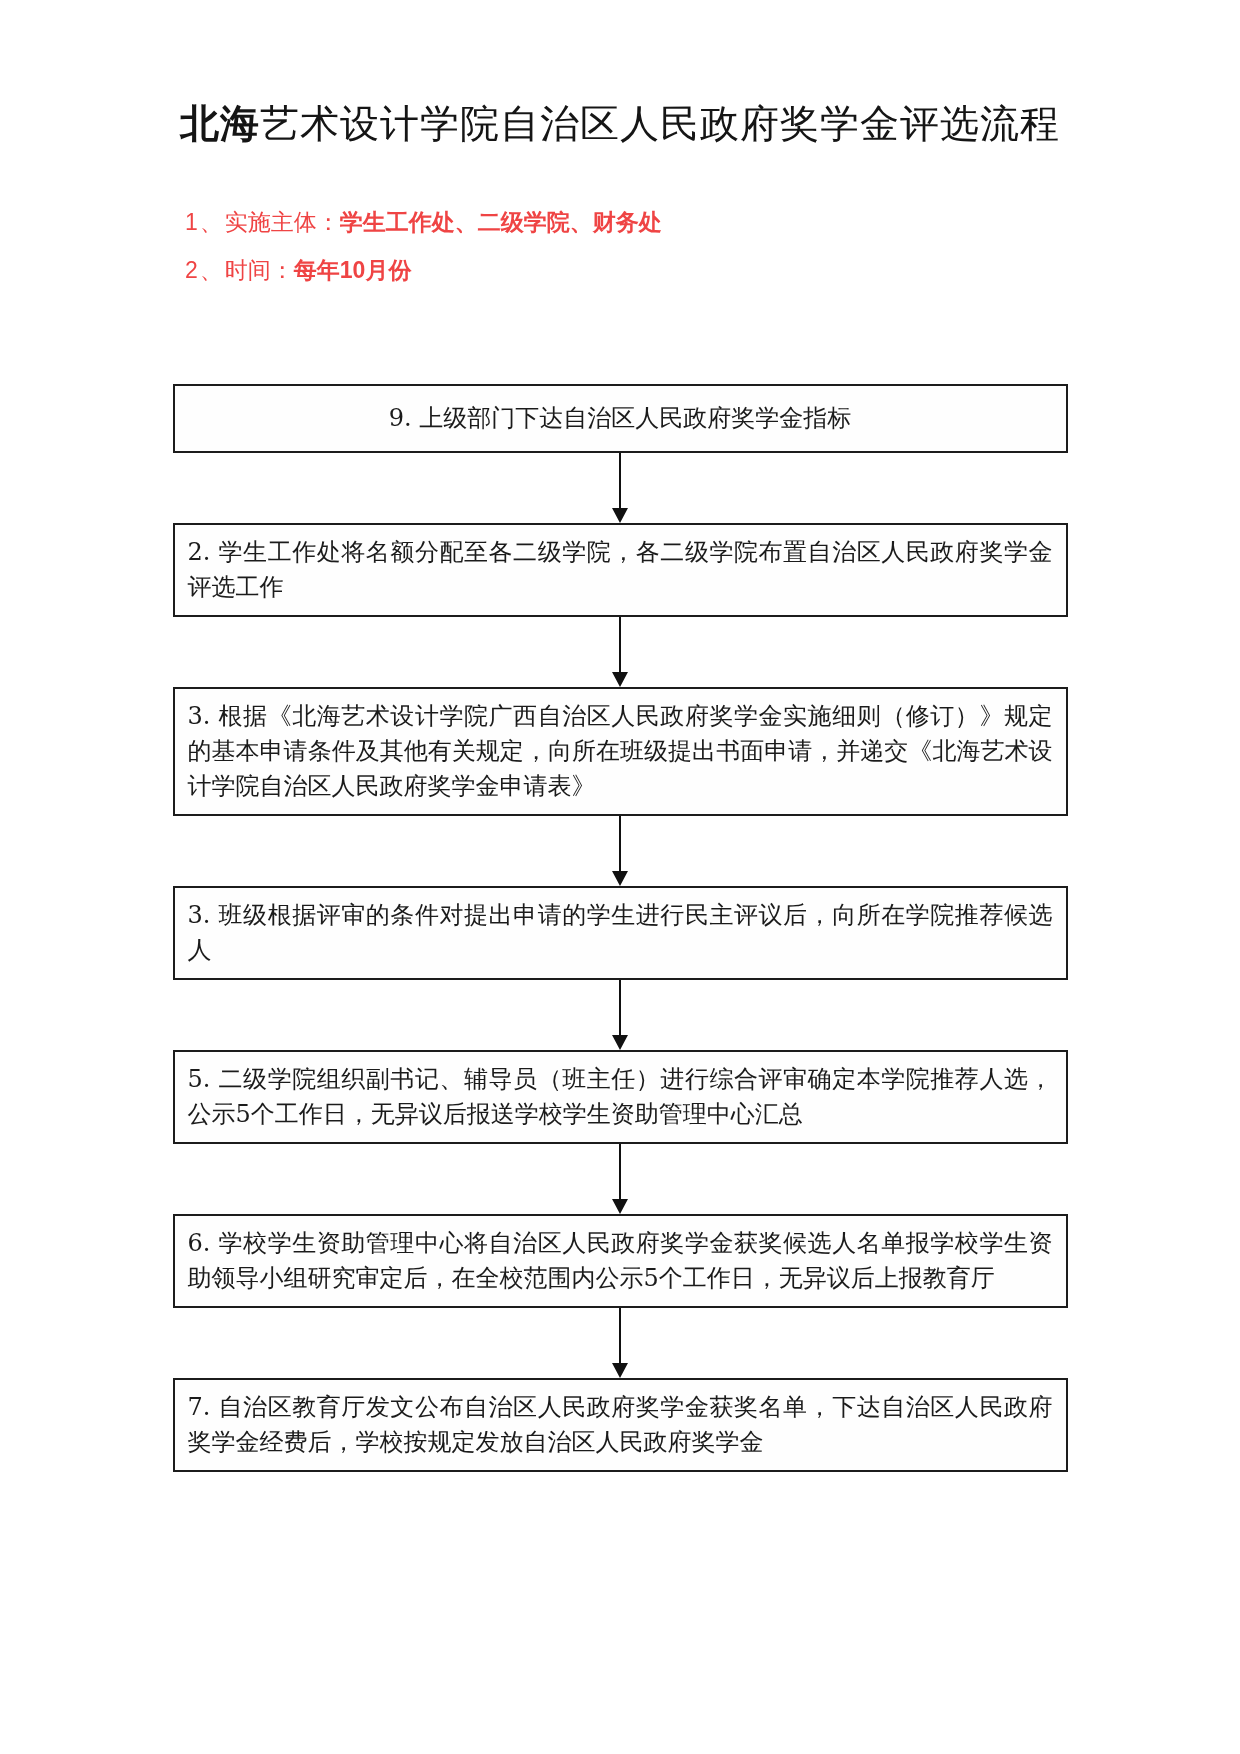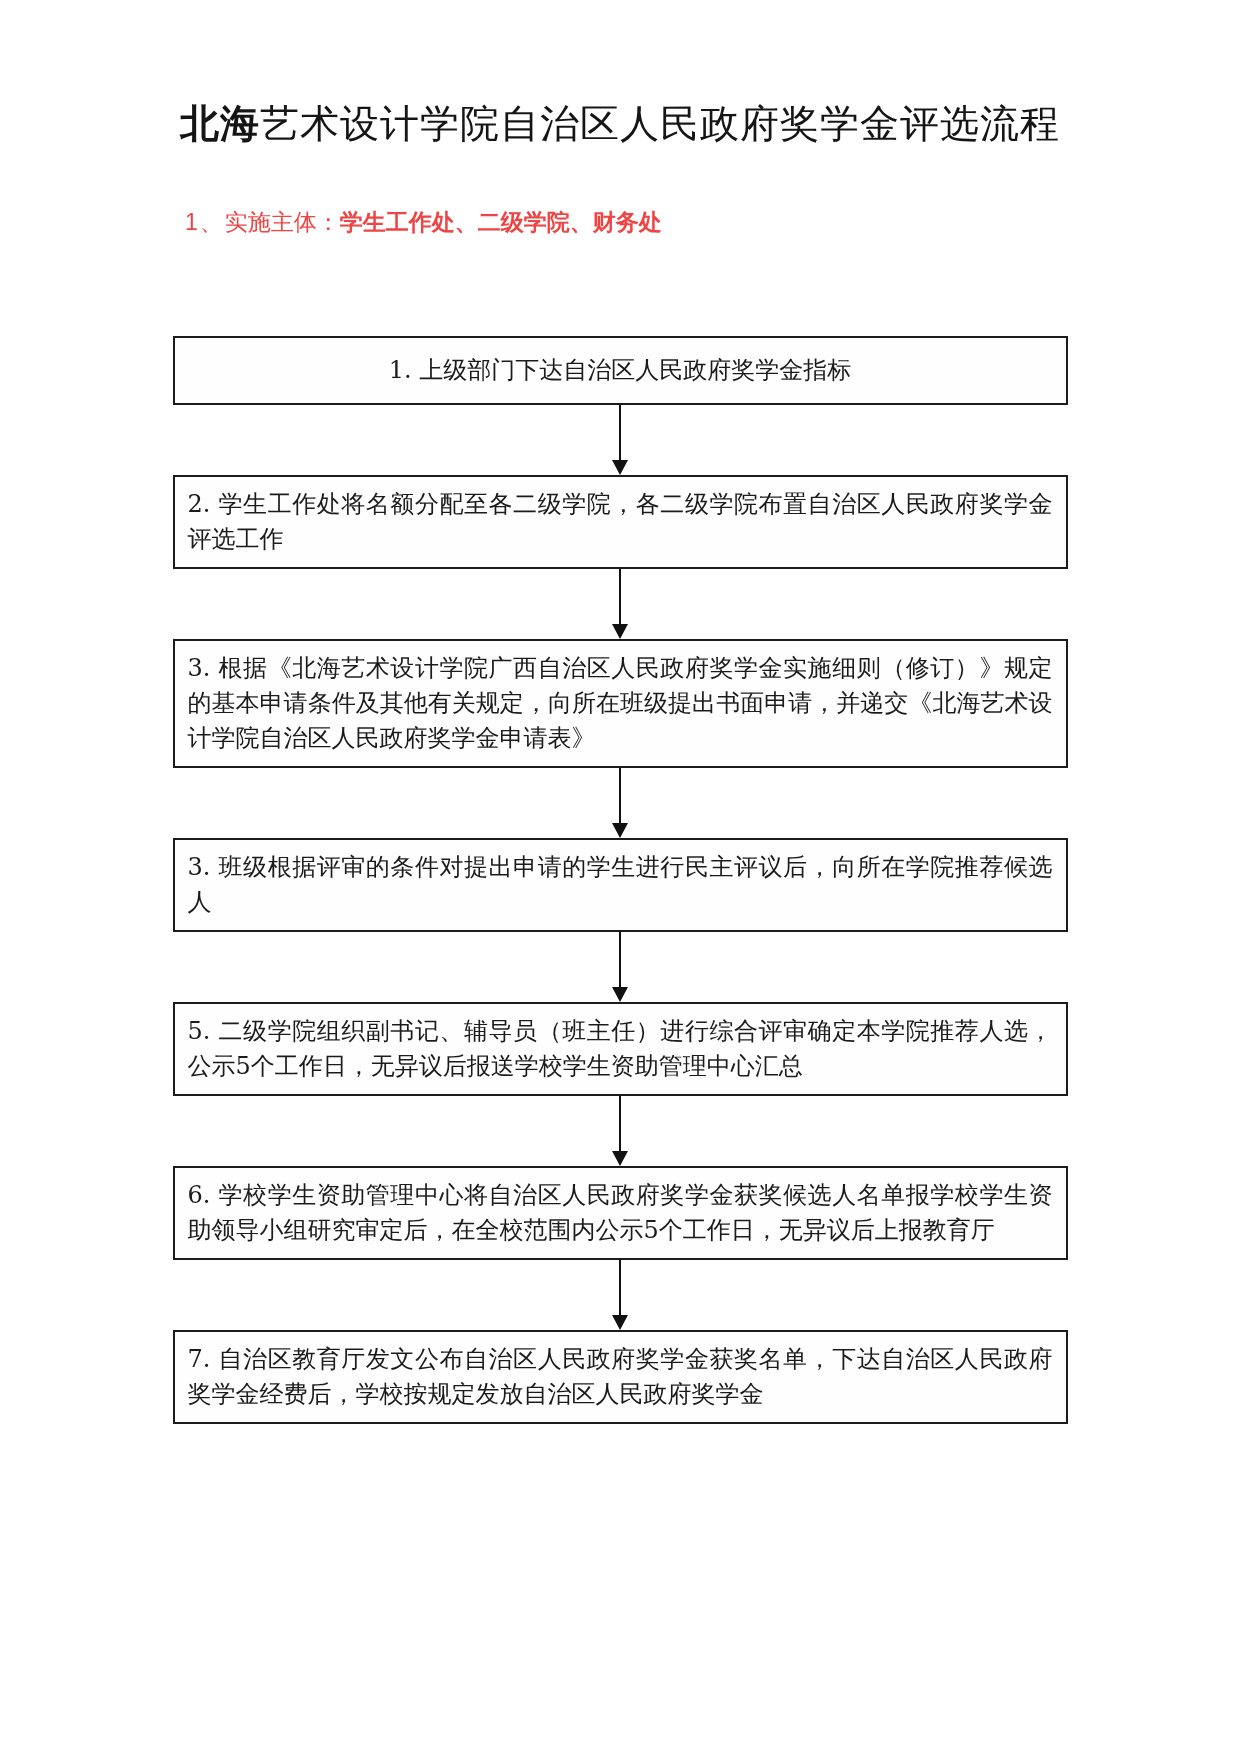--- a/index.html
+++ b/index.html
@@ -82,25 +82,26 @@
 </style>
 </head>
 <body>
 
 <div class="page">
 
   <h1 class="doc-title"><span class="t-bold">北海</span><span>艺术设计学院自治区人民政府奖学金评选流程</span></h1>
 
   <div class="intro">
     <div class="intro-item"><span class="num">1、</span><span class="lbl">实施主体：</span><span class="val">学生工作处、二级学院、财务处</span></div>
+    <div class="intro-item"><span class="num">2、</span><span class="lbl">时间：</span><span class="val">每年10月份</span></div>
   </div>
 
   <div class="flow">
 
-    <div class="flow-box center-text">1. 上级部门下达自治区人民政府奖学金指标</div>
+    <div class="flow-box center-text">9. 上级部门下达自治区人民政府奖学金指标</div>
 
     <div class="flow-arrow">
       <div class="arrow-line"></div>
       <div class="arrow-head"></div>
     </div>
 
     <div class="flow-box">2. 学生工作处将名额分配至各二级学院，各二级学院布置自治区人民政府奖学金评选工作</div>
 
     <div class="flow-arrow">
       <div class="arrow-line"></div>

